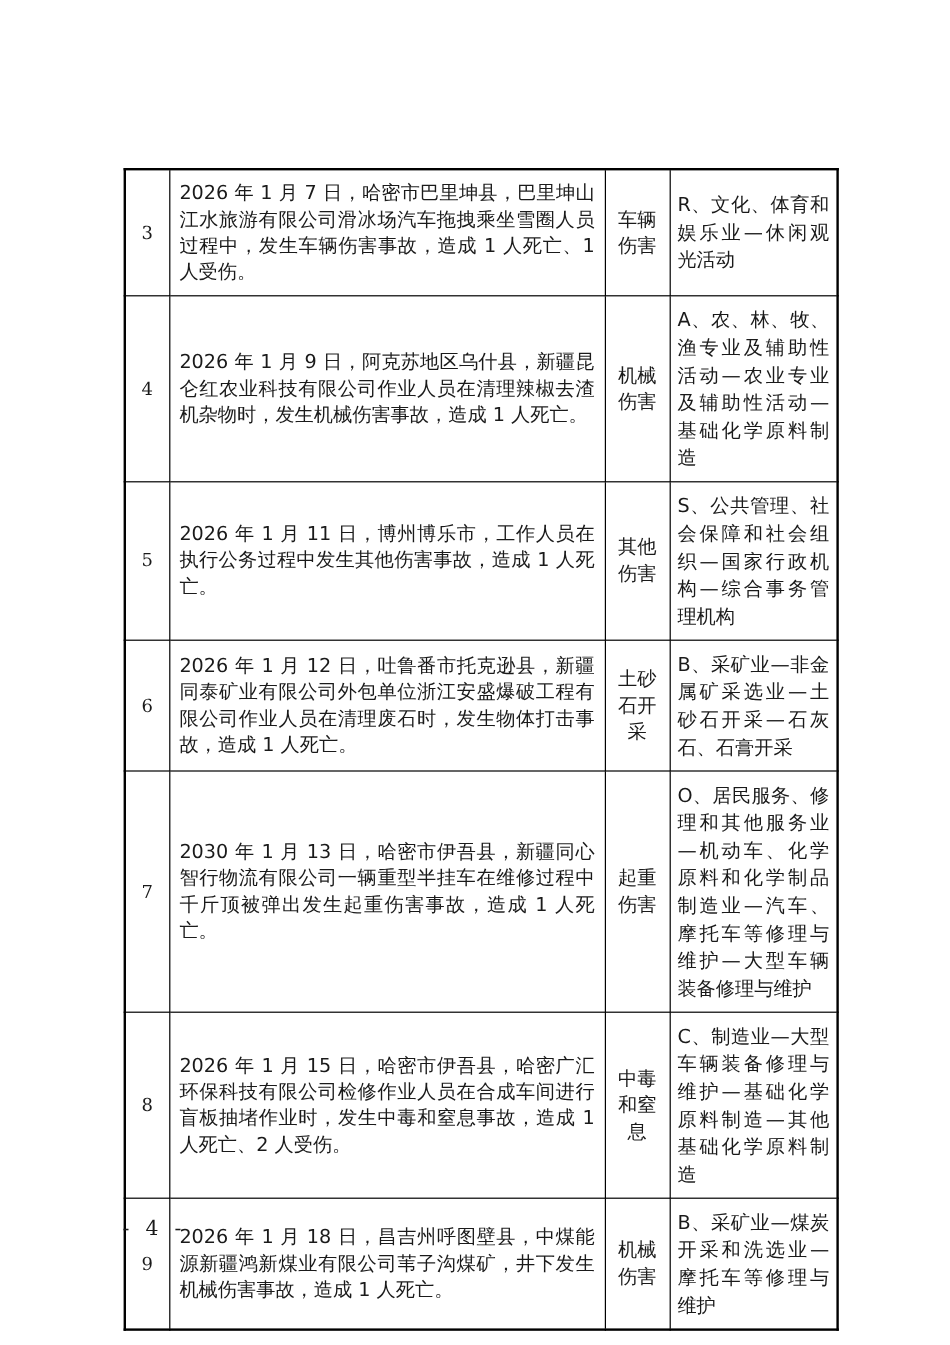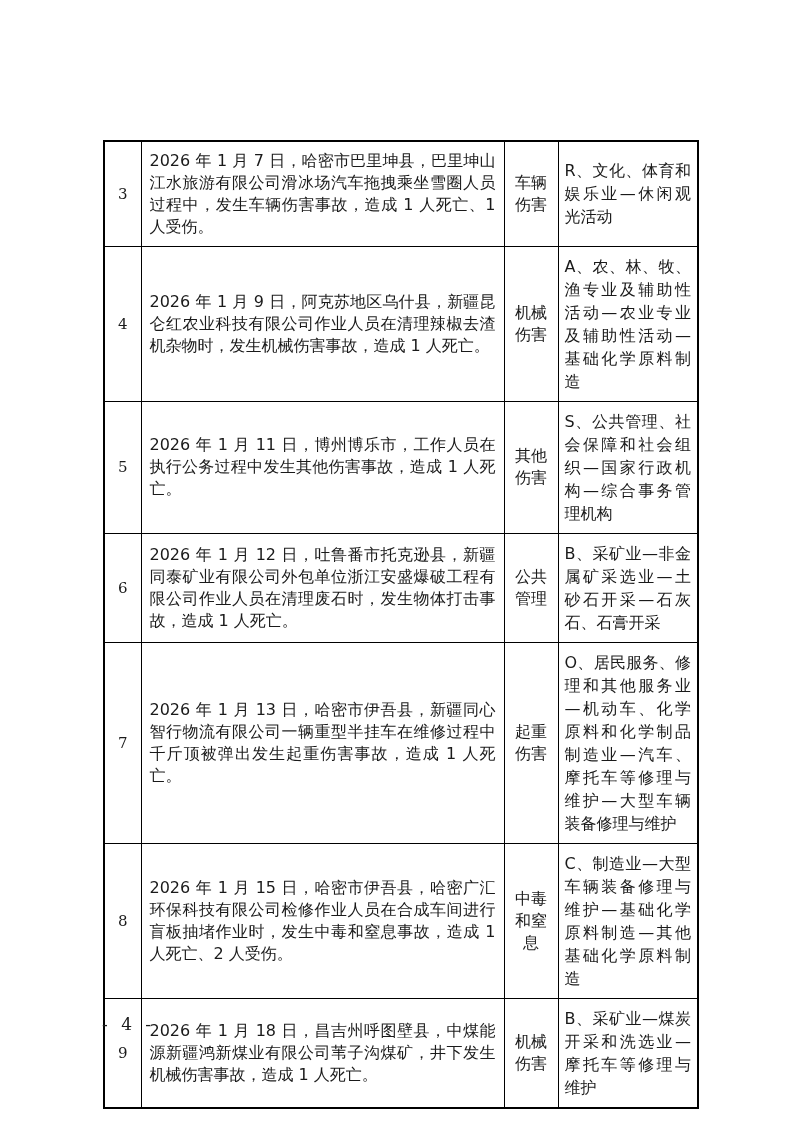--- a/index.html
+++ b/index.html
@@ -96,26 +96,26 @@
     </tr>
     <tr class="h2">
       <td class="num">5</td>
       <td class="desc">2026 年 1 月 11 日，博州博乐市，工作人员在执行公务过程中发生其他伤害事故，造成 1 人死亡。</td>
       <td class="injury">其他伤害</td>
       <td class="industry">S、公共管理、社会保障和社会组织—国家行政机构—综合事务管理机构</td>
     </tr>
     <tr class="h3">
       <td class="num">6</td>
       <td class="desc">2026 年 1 月 12 日，吐鲁番市托克逊县，新疆同泰矿业有限公司外包单位浙江安盛爆破工程有限公司作业人员在清理废石时，发生物体打击事故，造成 1 人死亡。</td>
-      <td class="injury">公共管理</td>
+      <td class="injury">土砂石开采</td>
       <td class="industry">B、采矿业—非金属矿采选业—土砂石开采—石灰石、石膏开采</td>
     </tr>
     <tr class="h4">
       <td class="num">7</td>
-      <td class="desc">2026 年 1 月 13 日，哈密市伊吾县，新疆同心智行物流有限公司一辆重型半挂车在维修过程中千斤顶被弹出发生起重伤害事故，造成 1 人死亡。</td>
+      <td class="desc">2030 年 1 月 13 日，哈密市伊吾县，新疆同心智行物流有限公司一辆重型半挂车在维修过程中千斤顶被弹出发生起重伤害事故，造成 1 人死亡。</td>
       <td class="injury">起重伤害</td>
       <td class="industry">O、居民服务、修理和其他服务业—机动车、化学原料和化学制品制造业—汽车、摩托车等修理与维护—大型车辆装备修理与维护</td>
     </tr>
     <tr class="h5">
       <td class="num">8</td>
       <td class="desc">2026 年 1 月 15 日，哈密市伊吾县，哈密广汇环保科技有限公司检修作业人员在合成车间进行盲板抽堵作业时，发生中毒和窒息事故，造成 1 人死亡、2 人受伤。</td>
       <td class="injury">中毒和窒息</td>
       <td class="industry">C、制造业—大型车辆装备修理与维护—基础化学原料制造—其他基础化学原料制造</td>
     </tr>
     <tr class="h6">

